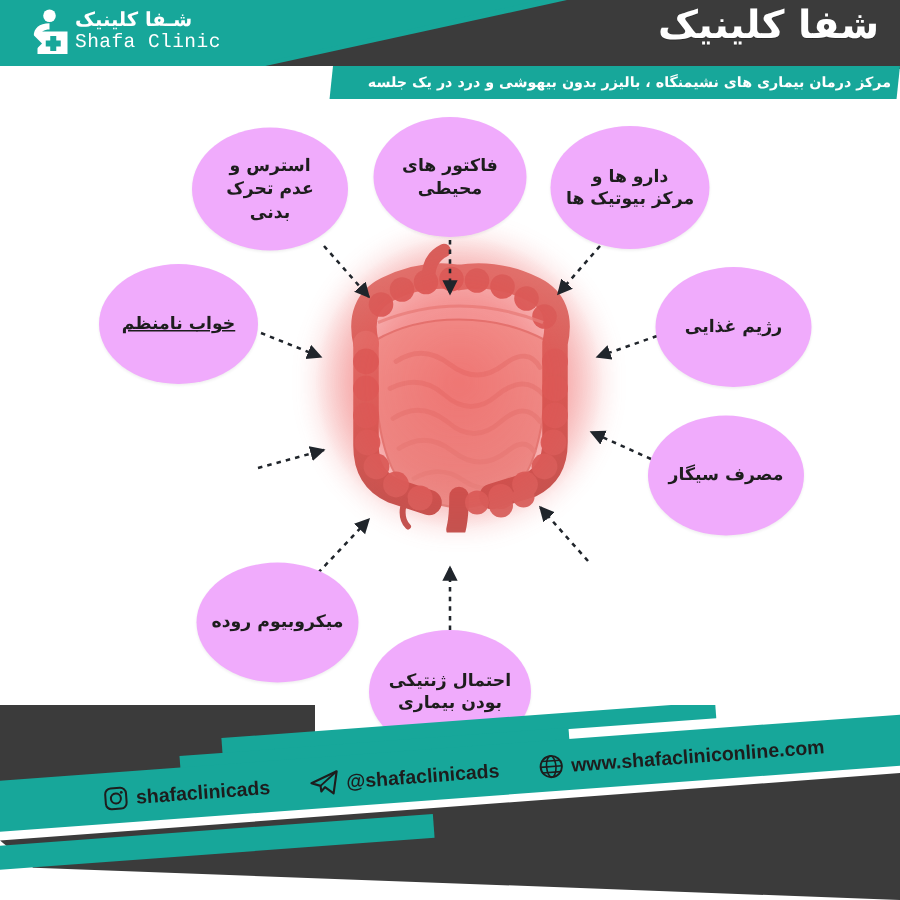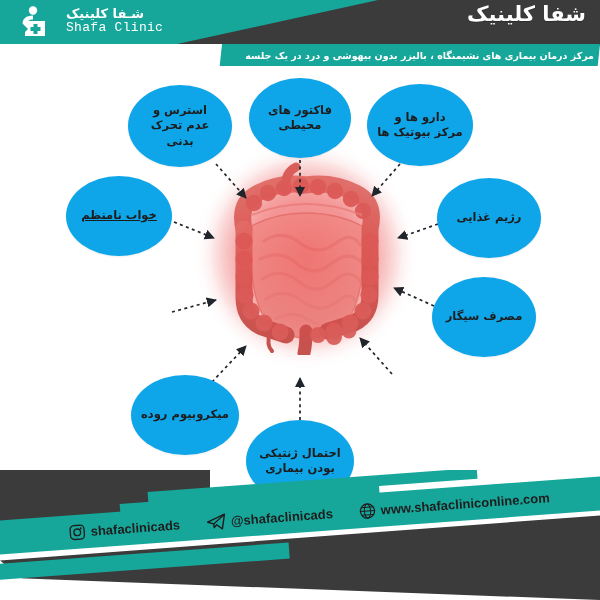--- a/index.html
+++ b/index.html
@@ -50,28 +50,28 @@
     position:absolute;left:228px;top:45px;width:366px;height:20px;
     display:flex;align-items:center;justify-content:flex-start;
     color:#ffffff;font-size:9.5px;font-weight:bold;
     letter-spacing:0px;
     white-space:nowrap;
     direction:rtl;
     padding-right:16px;
   }
   .hdr-title{
     position:absolute;right:14px;top:2px;
-    color:#ffffff;font-size:21px;font-weight:bold;
+    color:#ffffff;font-size:26px;font-weight:bold;
     direction:rtl;letter-spacing:1px;
     text-shadow:0 1px 0 rgba(0,0,0,.25);
   }
   
   .logo-wrap{
     position:absolute;left:12px;top:5px;
-    display:flex;flex-direction:row-reverse;align-items:center;gap:20px;
+    display:flex;flex-direction:row-reverse;align-items:center;gap:4px;
   }
   .logo-mark{
     position:relative;width:34px;height:32px;flex:0 0 auto;
   }
   .logo-text{
     display:flex;flex-direction:column;align-items:flex-end;line-height:1.08;
   }
   .logo-fa{color:#ffffff;font-size:13px;font-weight:bold;direction:rtl;}
   .logo-en{color:#ffffff;font-size:13px;font-family:Liberation Mono, monospace;letter-spacing:.3px;}
 
@@ -81,21 +81,21 @@
   }
   .glow{
     position:absolute;left:-6px;top:-6px;width:208px;height:212px;
     background:radial-gradient(ellipse at 50% 50%, rgba(236,70,70,.55) 0%, rgba(236,70,70,.34) 45%, rgba(236,70,70,0) 72%);
     filter:blur(5px);
   }
 
   
   .bubble{
     position:absolute;
-    background:#0ea5e9;
+    background:#f0abfc;
     border-radius:50%;
     display:flex;align-items:center;justify-content:center;
     text-align:center;
     color:#1d1d1d;
     font-weight:bold;
     font-size:11.5px;
     line-height:1.32;
     direction:rtl;
     padding:4px 6px;
     box-sizing:border-box;

